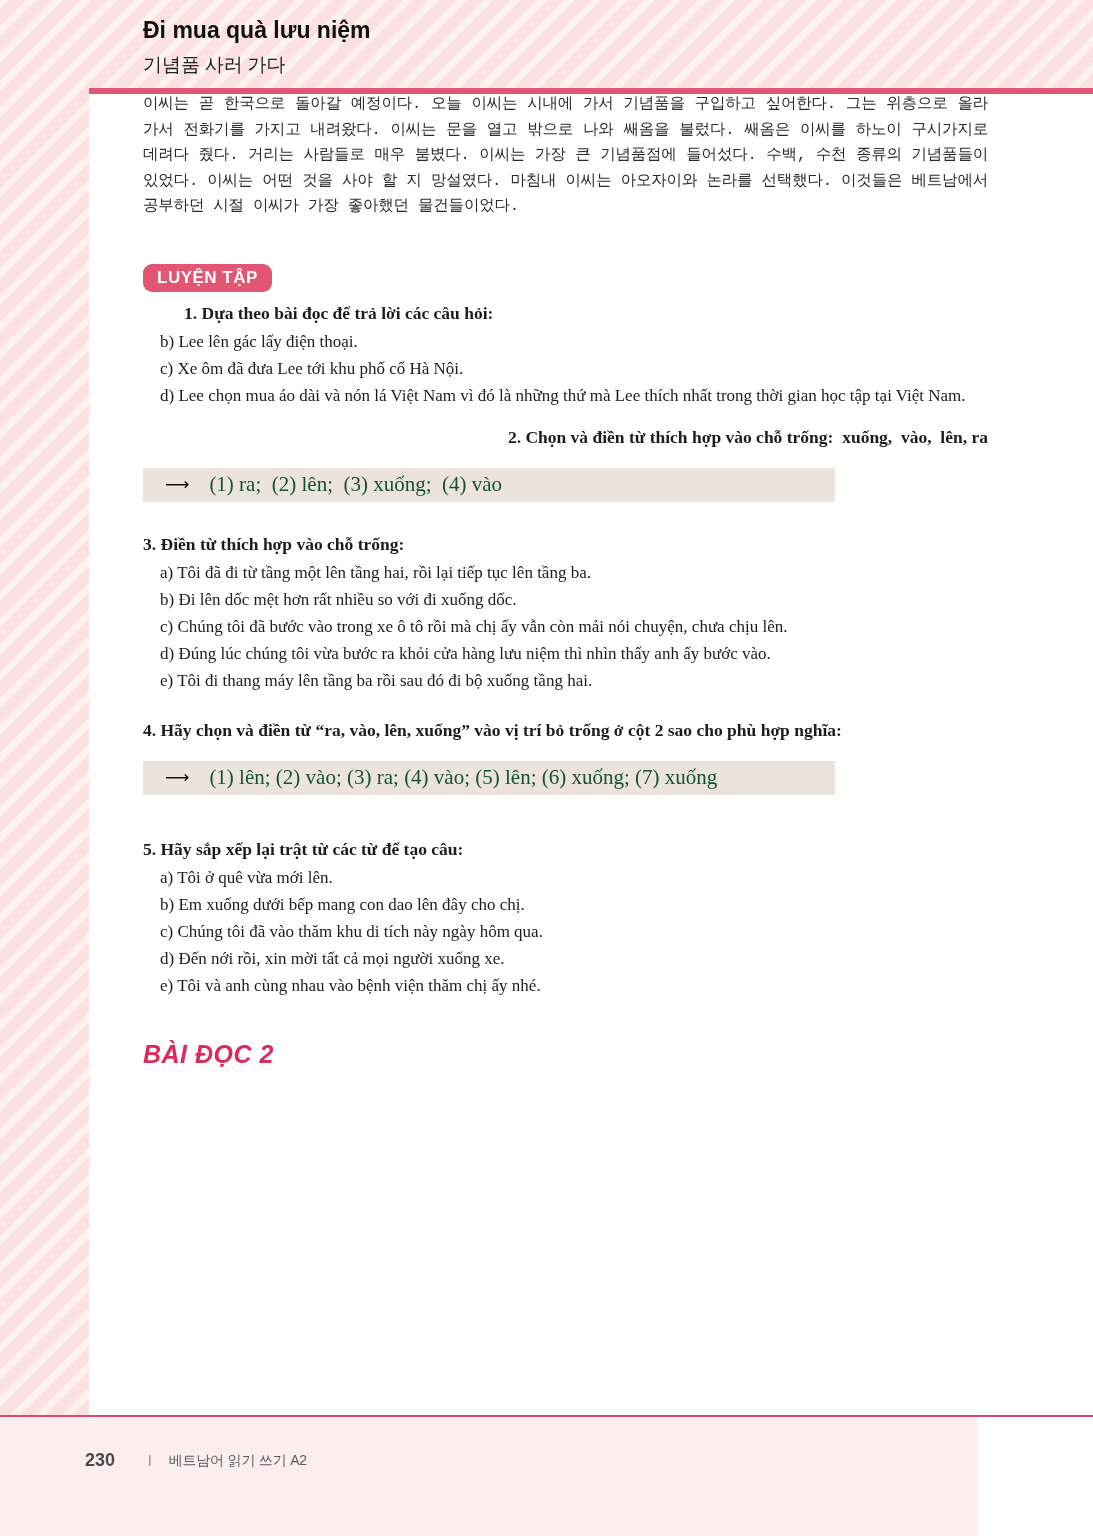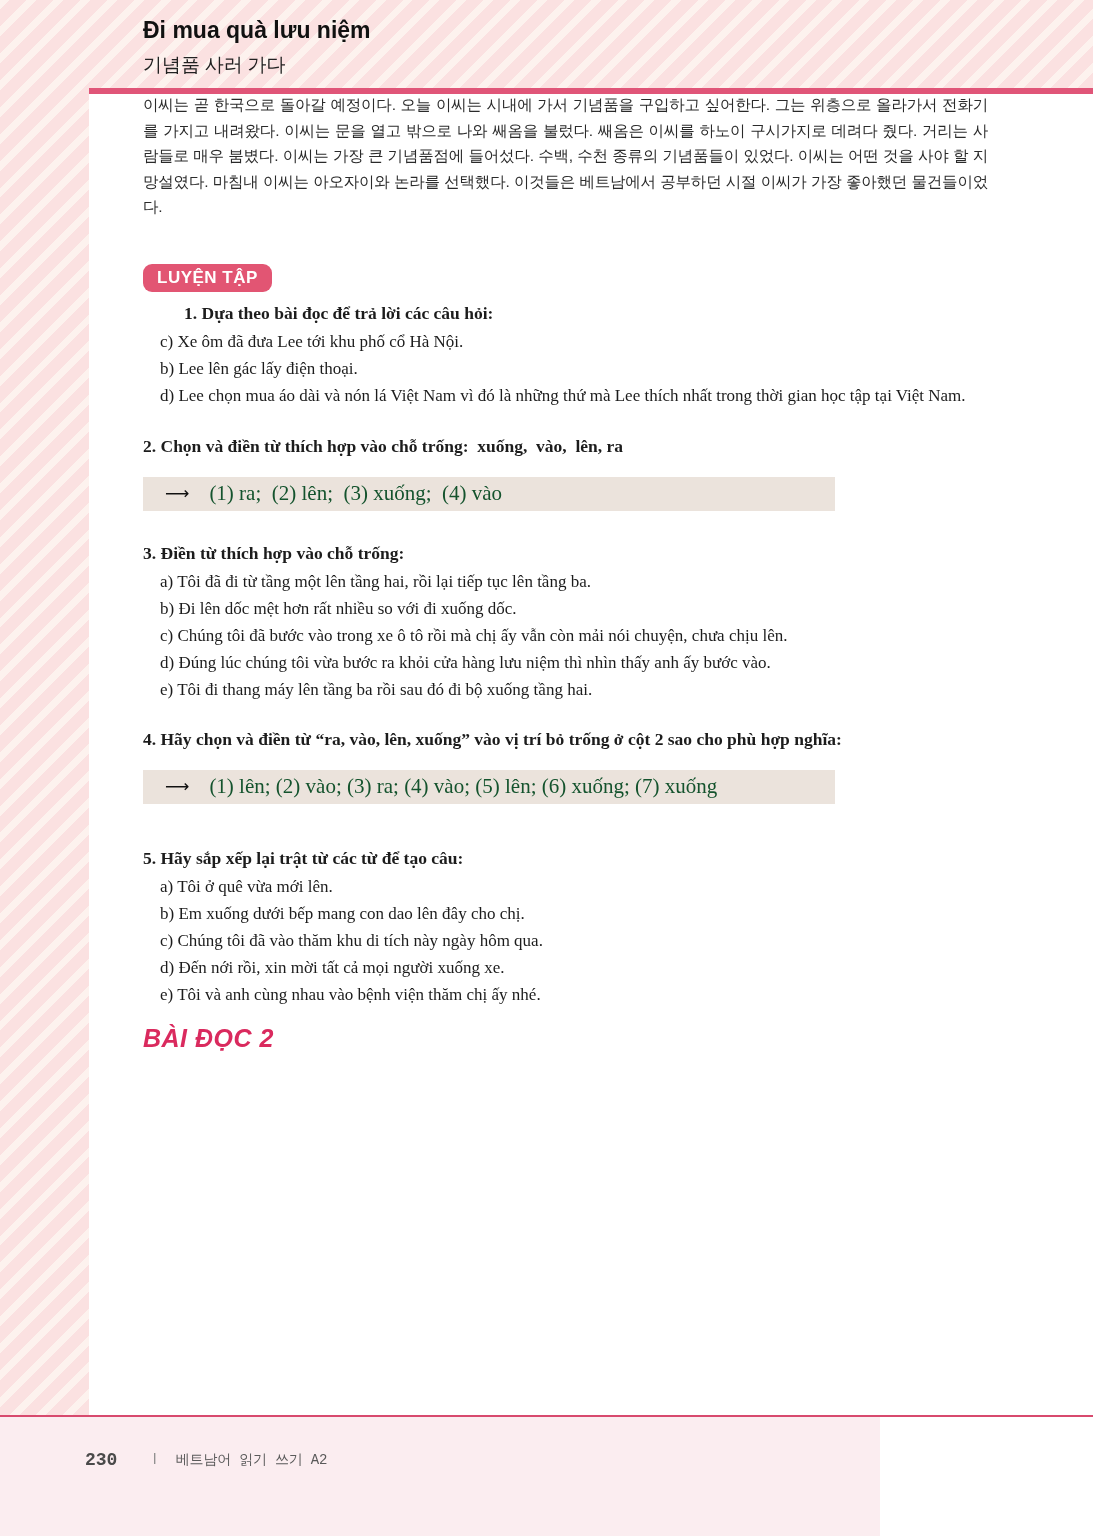--- a/index.html
+++ b/index.html
@@ -32,57 +32,57 @@
     font-family:"Liberation Sans", sans-serif;
     font-weight:bold;font-size:23px;line-height:26px;color:#111;
   }
   .lesson-title-ko{
     margin:0;margin-top:10px;
     font-family:"Liberation Serif", serif;
     font-size:19px;line-height:24px;color:#222;
   }
   .passage-ko{
     margin:0;margin-top:15px;
-    font-family:Liberation Sans, sans-serif;
+    font-family:Liberation Mono, monospace;
     font-size:15.5px;line-height:25.5px;color:#2a2a2a;
     text-align:justify;letter-spacing:-0.2px;
   }
   .practice-badge{
     margin-top:44px;display:inline-block;
     background:#e25573;color:#ffffff;
     font-family:"Liberation Sans", sans-serif;
     font-weight:bold;font-size:17px;line-height:28px;
     padding:0 14px;border-radius:9px;letter-spacing:.5px;
   }
   .ex-title{
     margin:0;font-weight:bold;font-size:17.5px;line-height:24px;
     white-space:pre-wrap;
   }
   .ex1-title{margin-top:9px;margin-left:41px;}
-  .ex2-title{margin-top:25px;}
+  .ex2-title{margin-top:16px;text-align:right;}
   .ex3-title{margin-top:30px;}
   .ex4-title{margin-top:24px;}
   .ex5-title{margin-top:42px;}
   .ex-items{margin:0;margin-top:3px;font-size:17px;line-height:27px;}
   .ex-item{padding-left:35px;text-indent:-18px;}
   .answer-box{
     margin-top:19px;width:692px;height:34px;background:#ebe3dc;
     display:flex;align-items:center;box-sizing:border-box;padding-left:22px;
   }
   .arrow-icon{
     font-family:"DejaVu Sans", sans-serif;
     font-size:17px;color:#111;margin-right:20px;line-height:1;
   }
   .answer-text{font-size:21px;color:#14532d;white-space:pre-wrap;}
-  .section-title-2{margin-top:18px;}
+  .section-title-2{margin-top:43px;}
 
   .footer-rule{position:absolute;left:0;top:1415px;width:1093px;height:2px;background:#d84a6e;}
   .page-footer{
-    position:absolute;left:0;top:1417px;width:880px;height:119px;background:#fbedf0;
-    font-family:Liberation Mono, monospace;
+    position:absolute;left:0;top:1417px;width:978px;height:119px;background:#fbedf0;
+    font-family:Liberation Sans, sans-serif;
   }
   .footer-inner{position:absolute;left:85px;top:33px;display:flex;align-items:center;}
   .page-number{font-weight:bold;font-size:18px;color:#4a4a4a;}
   .footer-divider{margin:0 17px 0 33px;color:#8a8a8a;font-size:14px;}
   .book-title{font-size:14px;color:#5a5a5a;letter-spacing:-0.2px;}
 </style>
 </head>
 <body>
 
 <div class="stripes stripes-top"></div>
@@ -96,22 +96,22 @@
   <div class="lesson-title-ko">기념품 사러 가다</div>
   <p class="passage-ko">이씨는 곧 한국으로 돌아갈 예정이다. 오늘 이씨는 시내에 가서 기념품을 구입하고 싶어한다. 그는 위층으로 올라가서 전화기를 가지고 내려왔다. 이씨는 문을 열고 밖으로 나와 쌔옴을 불렀다. 쌔옴은 이씨를 하노이 구시가지로 데려다 줬다. 거리는 사람들로 매우 붐볐다. 이씨는 가장 큰 기념품점에 들어섰다. 수백, 수천 종류의 기념품들이 있었다. 이씨는 어떤 것을 사야 할 지 망설였다. 마침내 이씨는 아오자이와 논라를 선택했다. 이것들은 베트남에서 공부하던 시절 이씨가 가장 좋아했던 물건들이었다.</p>
 
   <div>
     <span class="practice-badge">LUYỆN TẬP</span>
   </div>
 
   <div>
     <p class="ex-title ex1-title">1. Dựa theo bài đọc để trả lời các câu hỏi:</p>
     <div class="ex-items">
+      <div class="ex-item">b) Lee lên gác lấy điện thoại.</div>
       <div class="ex-item">c) Xe ôm đã đưa Lee tới khu phố cổ Hà Nội.</div>
-      <div class="ex-item">b) Lee lên gác lấy điện thoại.</div>
       <div class="ex-item">d) Lee chọn mua áo dài và nón lá Việt Nam vì đó là những thứ mà Lee thích nhất trong thời gian học tập tại Việt Nam.</div>
     </div>
   </div>
 
   <div>
     <p class="ex-title ex2-title">2. Chọn và điền từ thích hợp vào chỗ trống:  xuống,  vào,  lên, ra</p>
     <div class="answer-box">
       <span class="arrow-icon">⟶</span>
       <span class="answer-text">(1) ra;  (2) lên;  (3) xuống;  (4) vào</span>
     </div>

